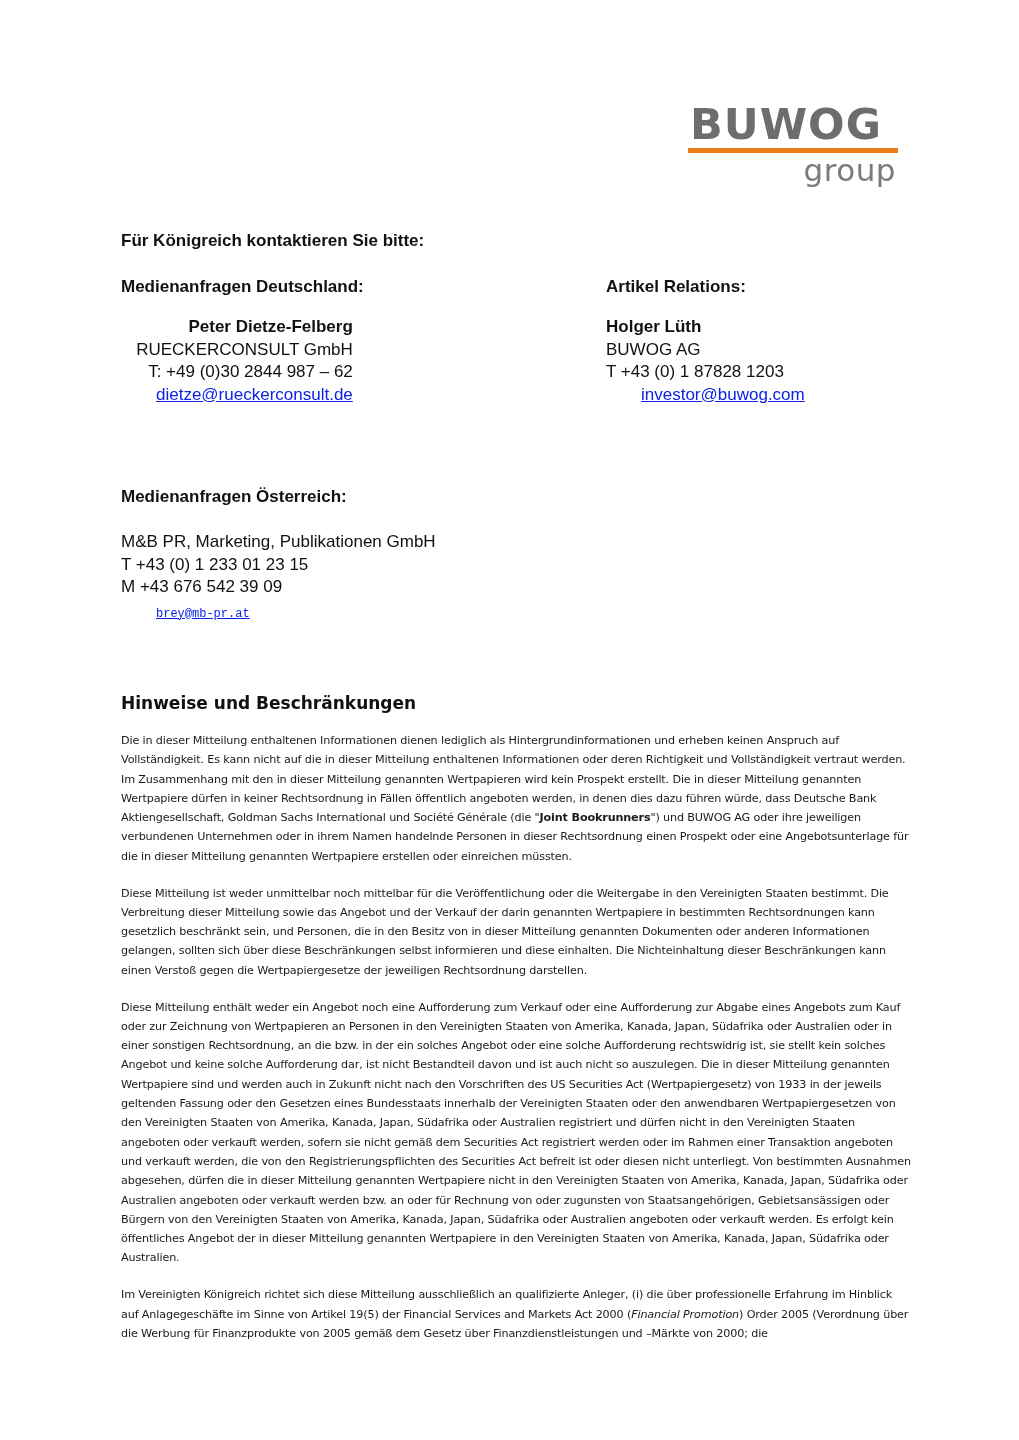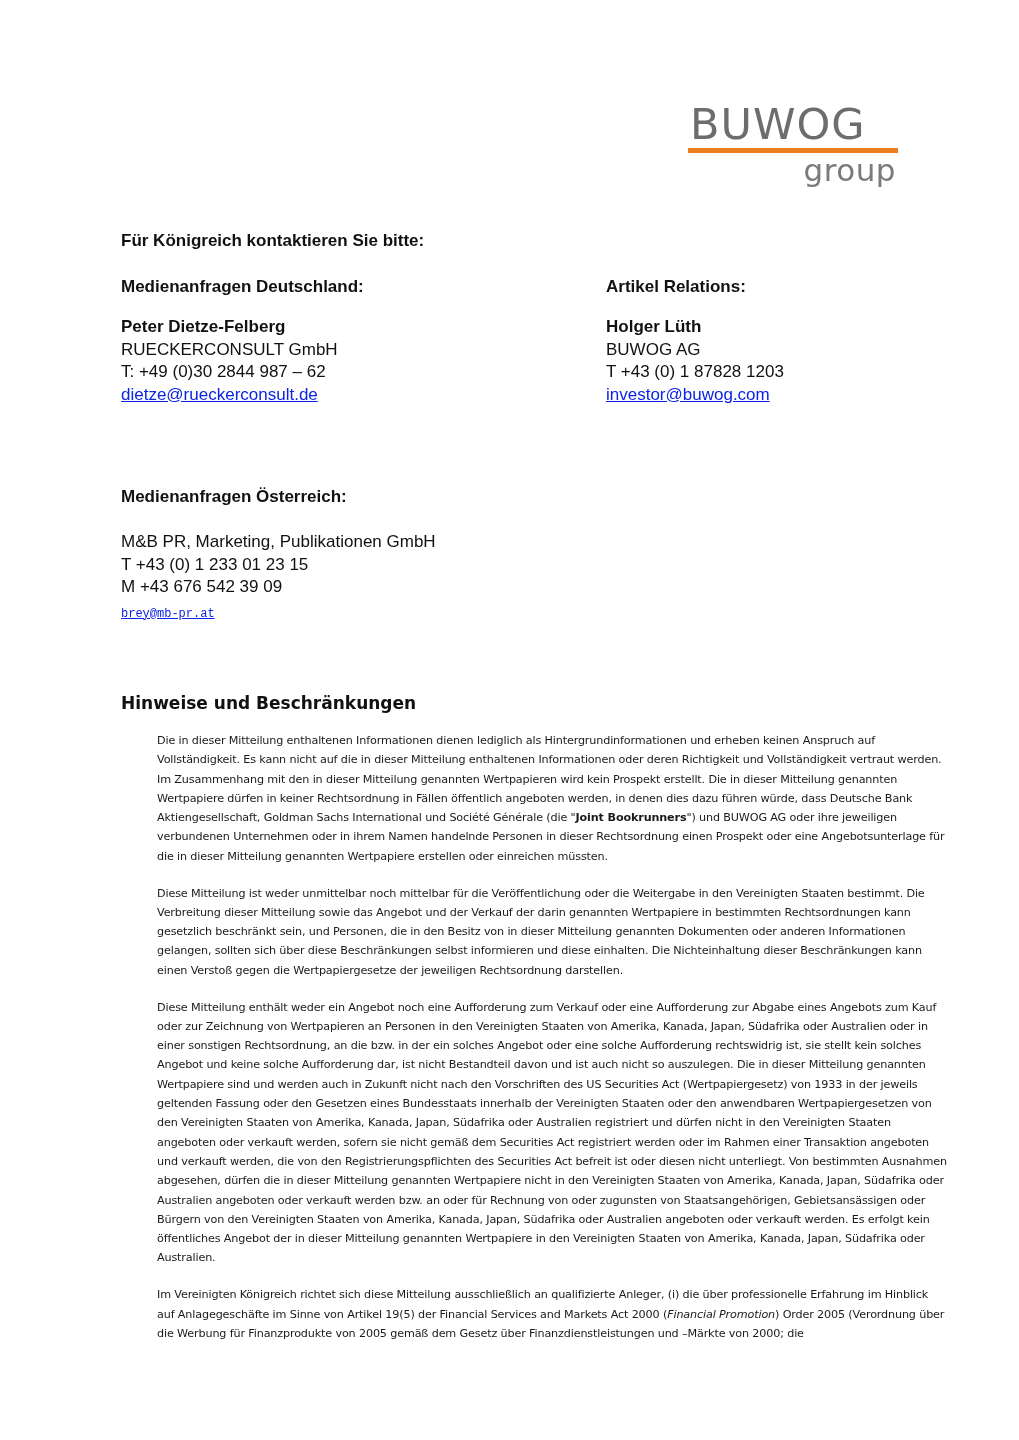--- a/index.html
+++ b/index.html
@@ -1,44 +1,44 @@
 <!DOCTYPE html>
 <html><head>
 <meta charset="utf-8">
 <style>
   html, body { margin: 0; padding: 0; background: #ffffff; }
   body { width: 1019px; height: 1440px; position: relative; overflow: hidden; color: #111; }
   .logo { position: absolute; left: 688px; top: 100px; width: 212px; height: 90px; }
-  .logo-main { position: absolute; left: 2px; top: 0px; font-family: "DejaVu Sans", sans-serif; font-weight: normal; font-size: 43px; color: #6d6d6d; letter-spacing: 1px; line-height: 48px; text-align: center; }
+  .logo-main { position: absolute; left: 2px; top: 0px; font-family: "DejaVu Sans", sans-serif; font-weight: bold; font-size: 43px; color: #6d6d6d; letter-spacing: 1px; line-height: 48px; text-align: center; }
   .logo-bar { position: absolute; left: 0; top: 48px; width: 210px; height: 5px; background: #ee7d1e; }
   .logo-sub { position: absolute; right: 4px; top: 52px; font-family: "DejaVu Sans", sans-serif; font-size: 31px; color: #7a7a7a; line-height: 36px; letter-spacing: 0.5px; }
 
   .arial { font-family: "Liberation Sans", sans-serif; font-size: 17px; line-height: 22.5px; }
   .b { font-weight: bold; }
   .abs { position: absolute; }
-  a.link { color: #0b24e6; text-decoration: underline; }
+  a.link { color: #0b24e6; text-decoration: underline; margin-left: 35px; }
   .calibri-link { font-family: Liberation Mono, monospace; font-size: 12px; }
 
-  .body-text { font-family: "DejaVu Sans", sans-serif; font-size: 11.2px; line-height: 19.3px; color: #1a1a1a; width: 790px; letter-spacing: -0.15px; margin-left: 36px; }
+  .body-text { font-family: "DejaVu Sans", sans-serif; font-size: 11.2px; line-height: 19.3px; color: #1a1a1a; width: 790px; letter-spacing: -0.15px; }
   .body-text p { margin: 0 0 17.5px 0; }
   .hinweise-title { font-family: "DejaVu Sans", sans-serif; font-weight: bold; font-size: 17px; color: #111; }
 </style>
 </head>
 <body>
 
 <div class="logo">
   <div class="logo-main">BUWOG</div>
   <div class="logo-bar"></div>
   <div class="logo-sub">group</div>
 </div>
 
 <div class="abs arial b" style="left:121px; top:230px;">Für Königreich kontaktieren Sie bitte:</div>
 
 <div class="abs arial b" style="left:121px; top:276px;">Medienanfragen Deutschland:</div>
-<div class="abs arial" style="left:121px; top:316px;">
+<div class="abs arial" style="left:121px; top:316px;text-align:right;">
   <div class="b">Peter Dietze-Felberg</div>
   <div>RUECKERCONSULT GmbH</div>
   <div>T: +49 (0)30 2844 987 – 62</div>
   <div><a class="link" href="#">dietze@rueckerconsult.de</a></div>
 </div>
 
 <div class="abs arial b" style="left:606px; top:276px;">Artikel Relations:</div>
 <div class="abs arial" style="left:606px; top:316px;">
   <div class="b">Holger Lüth</div>
   <div>BUWOG AG</div>

